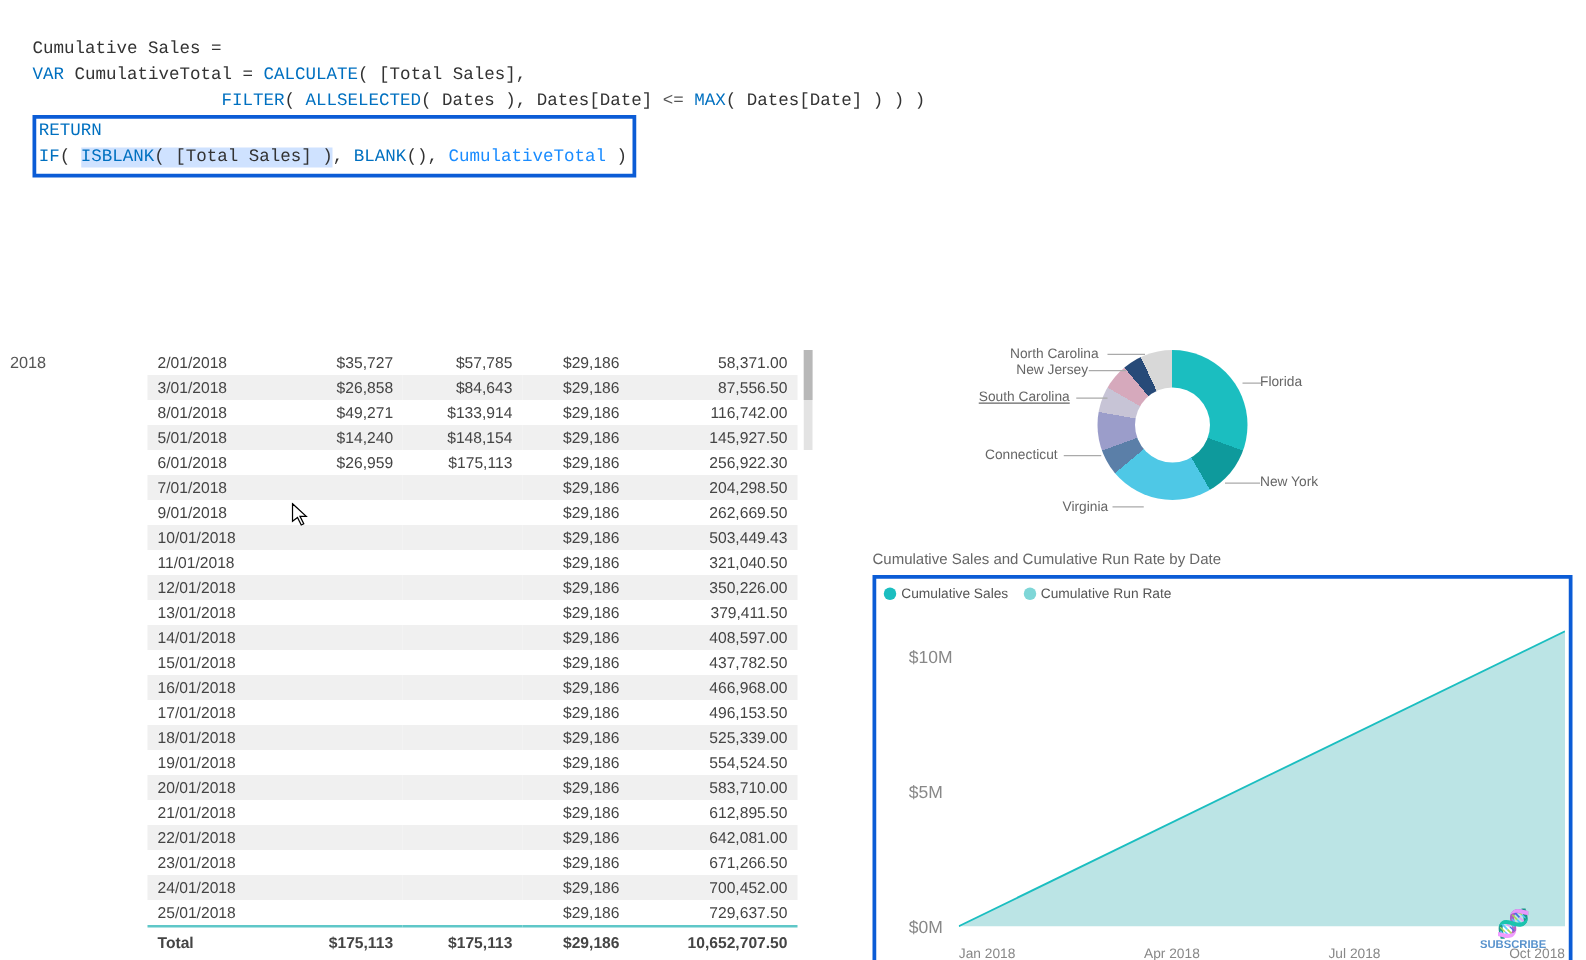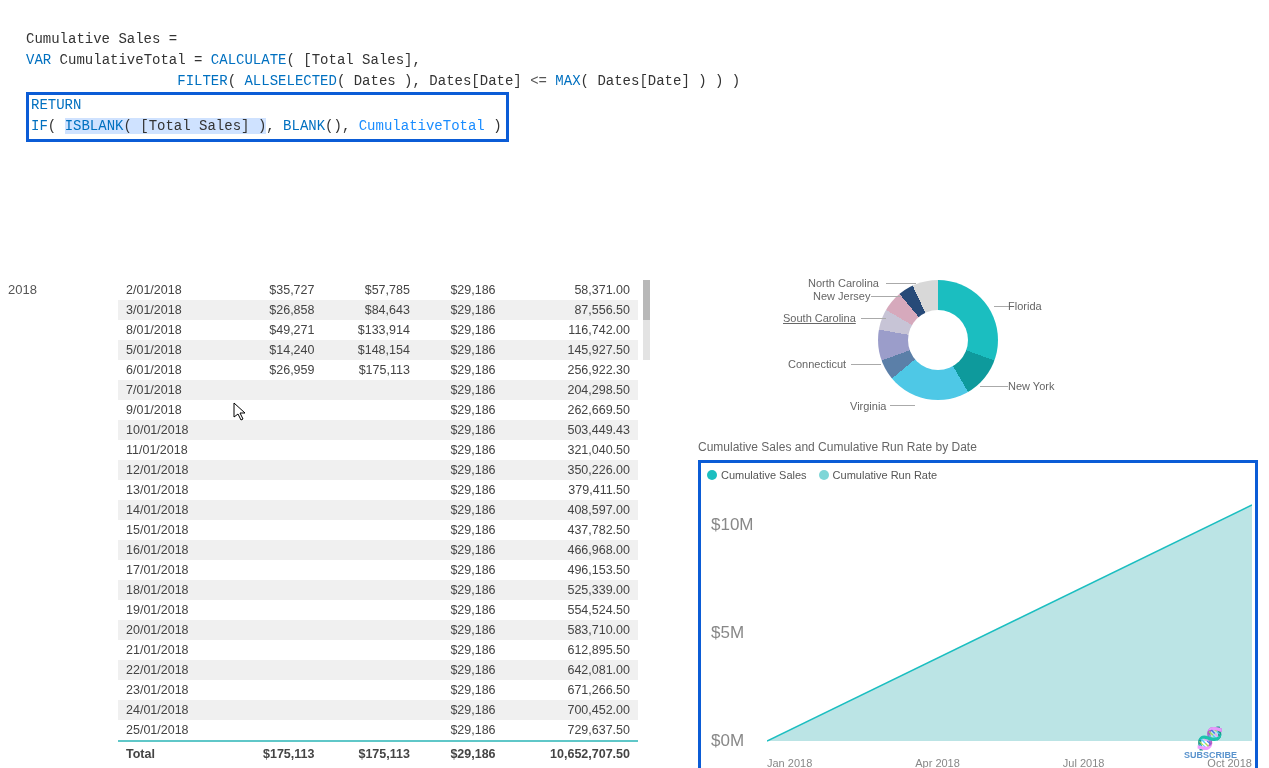--- a/index.html
+++ b/index.html
@@ -185,22 +185,22 @@
   }
   .sw1 { background: #1bbec0; }
   .sw2 { background: #7ed6d7; }
   .plot {
     position: relative;
     width: 100%;
     height: 280px;
   }
   .ylabel {
     position: absolute;
-    left: 4px;
-    font-size: 17px;
+    left: 20px;
+    font-size: 14px;
     color: #888;
     transform: translateY(-50%);
   }
   .area-svg {
     position: absolute;
     left: 60px;
     top: 0;
     width: 485px;
     height: 265px;
   }

